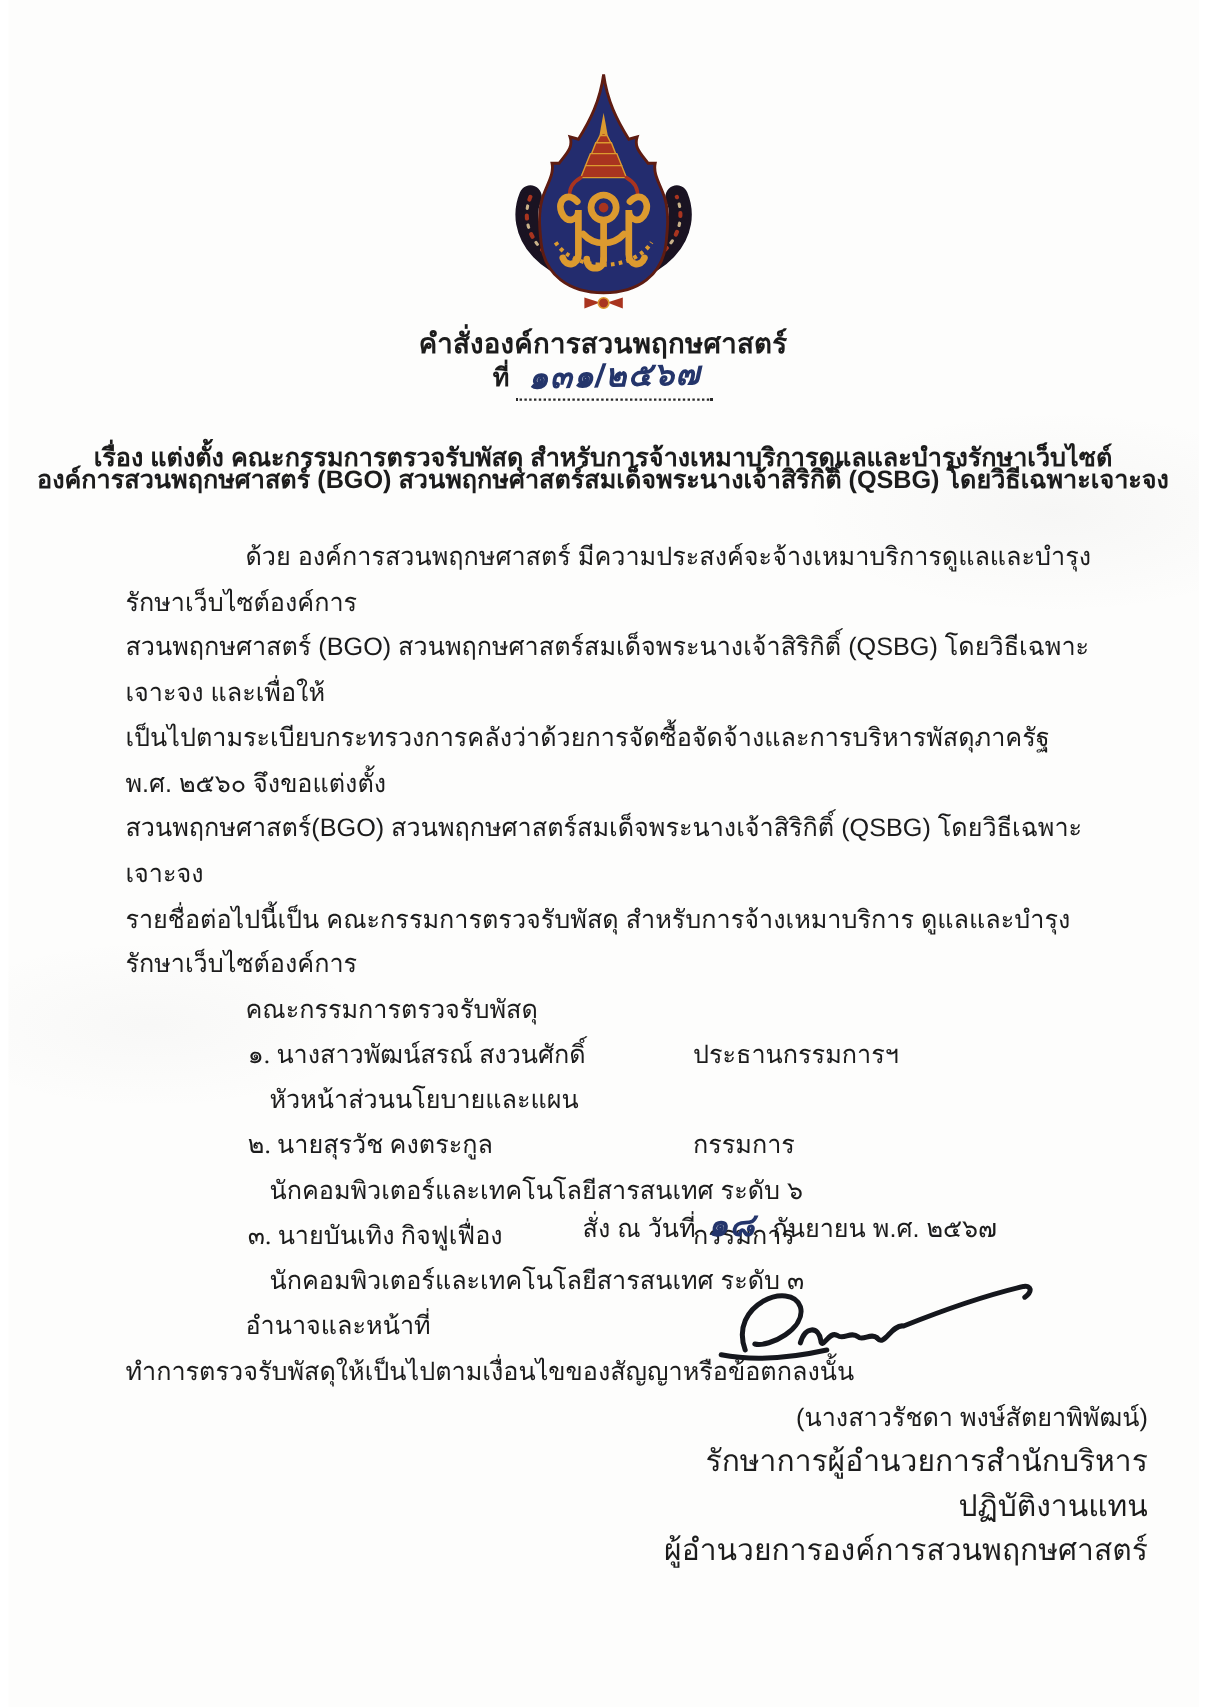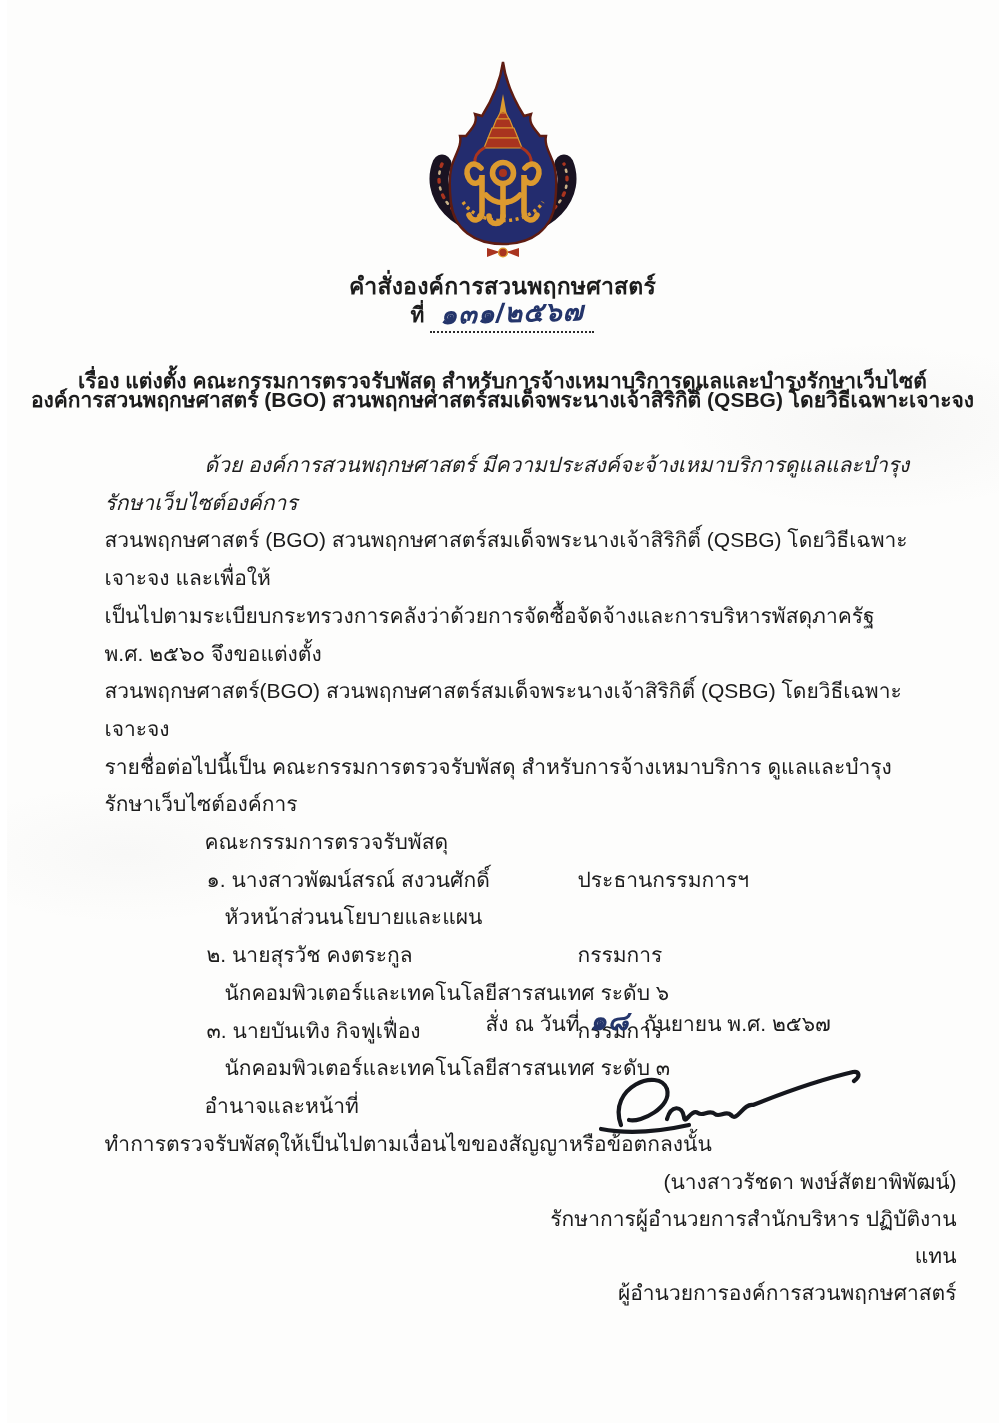--- a/index.html
+++ b/index.html
@@ -71,24 +71,24 @@
   .subject-1 { top: 336px; margin-top: 28px; }
   .subject-2 { top: 383px; }
   .content {
     position: absolute;
     top: 446px;
     left: 98px;
     width: 812px;
     font-size: 21px;
     line-height: 37.7px;
   }
-  .indent-1 { text-indent: 100px; font-style: italic; }
+  .indent-1 { text-indent: 100px; }
   .committee-heading { padding-left: 100px; }
   .committee-row { position: relative; }
-  .member-name { padding-left: 102px; }
+  .member-name { padding-left: 102px; font-family: Liberation Serif, serif; }
   .member-role {
     position: absolute;
     left: 473px;
     top: 0;
   }
   .member-position { padding-left: 120px; }
   .duties-heading { padding-left: 100px; }
   .date-line {
     position: absolute;
     top: 1000px;
@@ -103,21 +103,21 @@
     left: 520px;
     width: 430px;
     text-align: right;
   }
   .signature-svg { display: block; margin: 0 auto; }
   .signer-name {
     font-size: 21px;
     line-height: 37px;
     margin-top: 2px;
   }
-  .signer-title { font-size: 21px; line-height: 37px; }
+  .signer-title { font-size: 25px; line-height: 37px; }
 </style>
 </head>
 <body>
 
 <div class="page">
 
   <svg class="emblem" viewBox="0 0 152 206" aria-hidden="true">
 
     <g>
       <path d="M 15,108 A 64,49 0 1 0 137,108" fill="none" stroke="#1a1322" stroke-width="19" stroke-linecap="round"></path>

